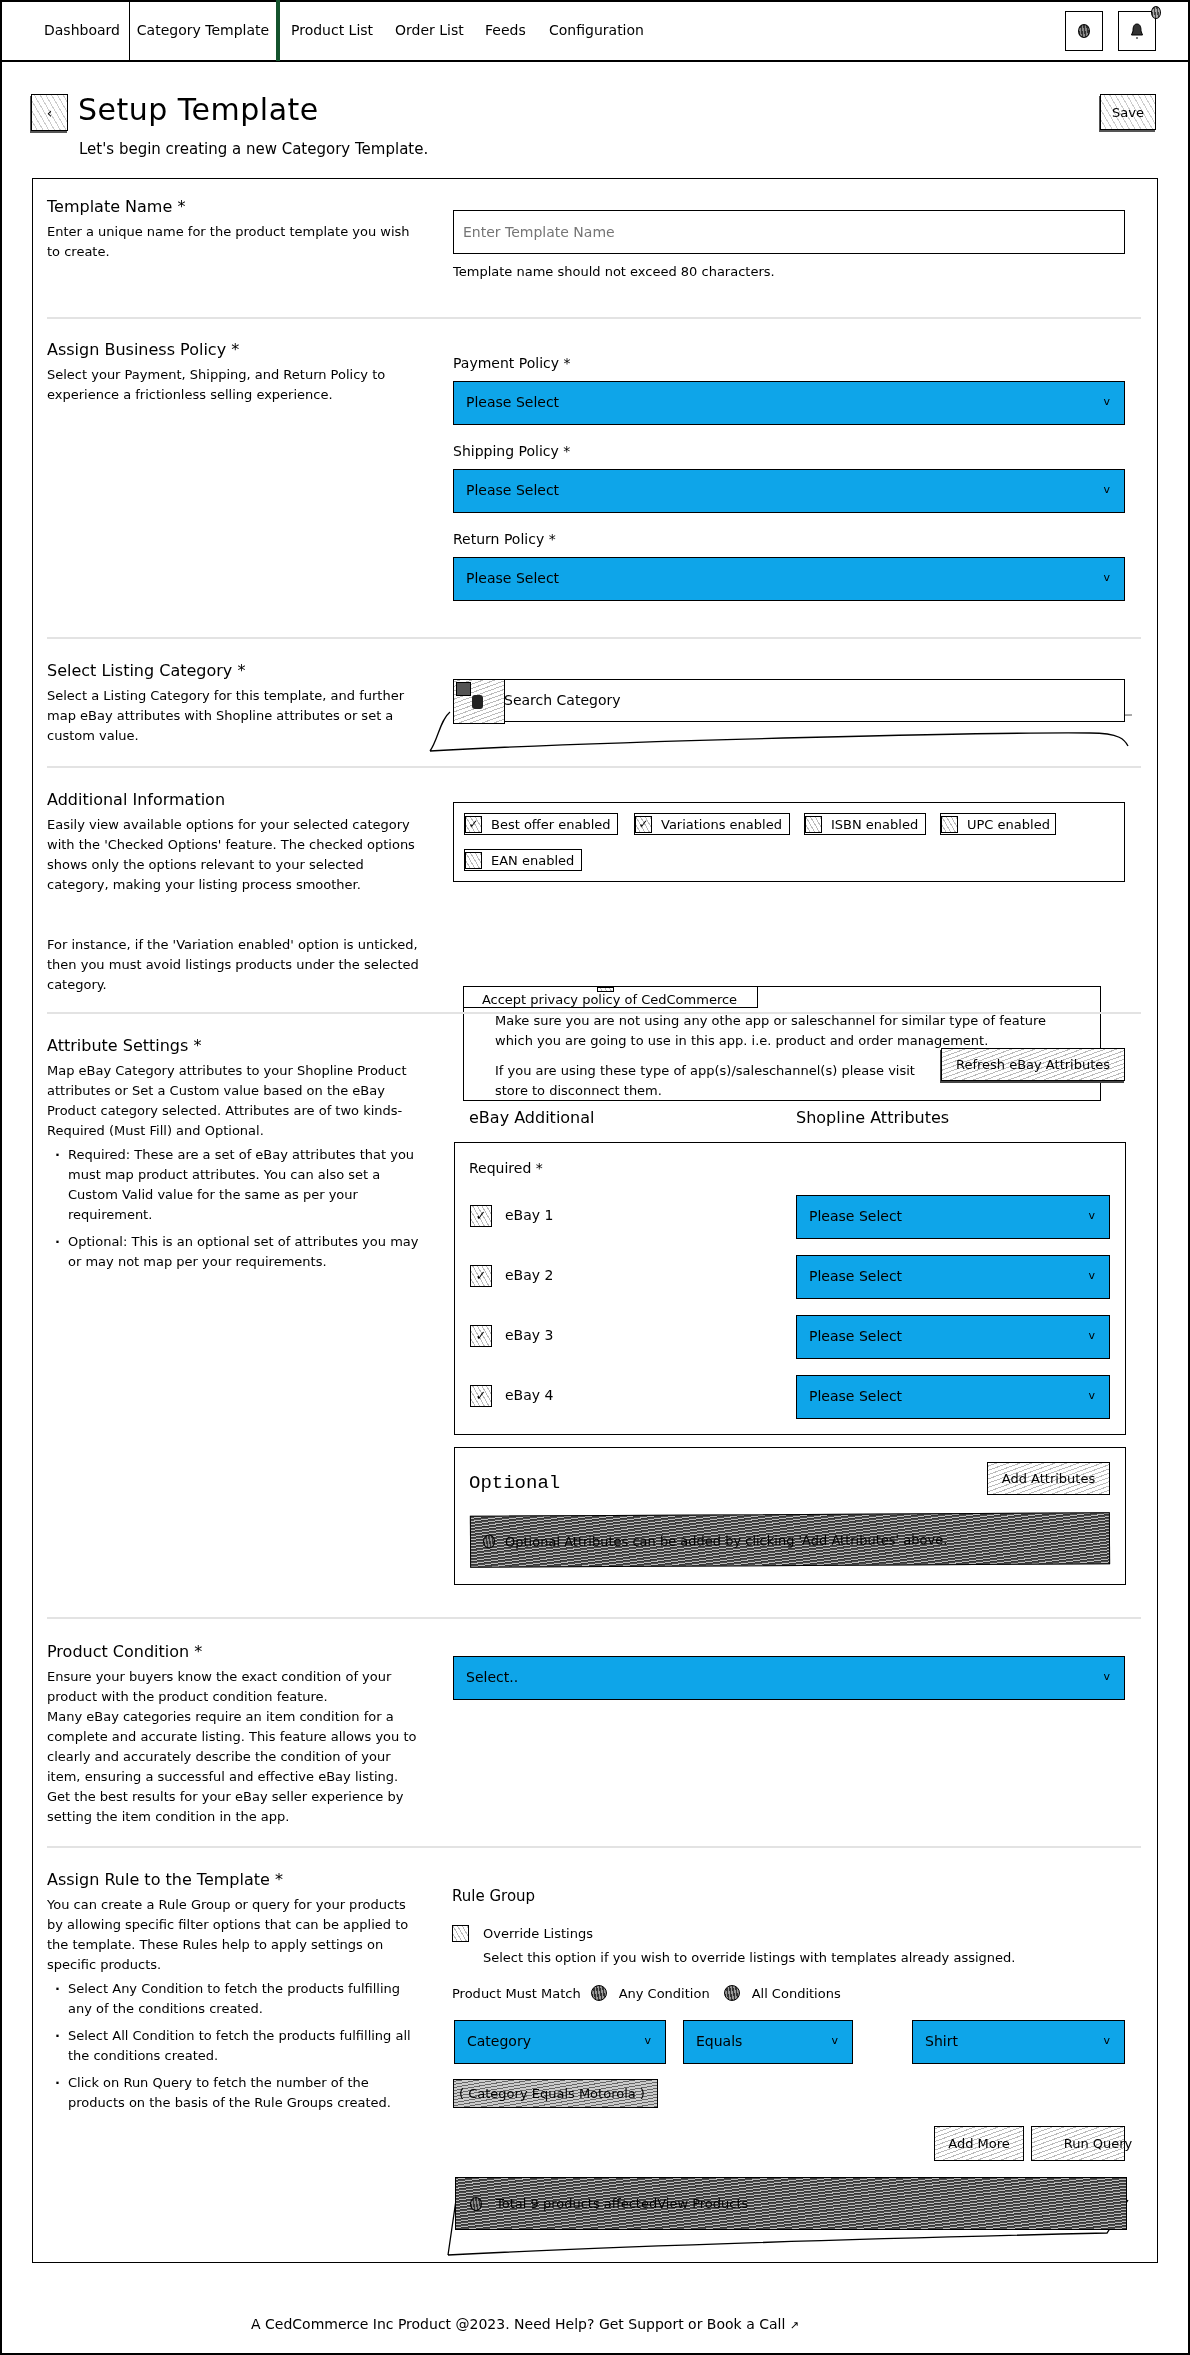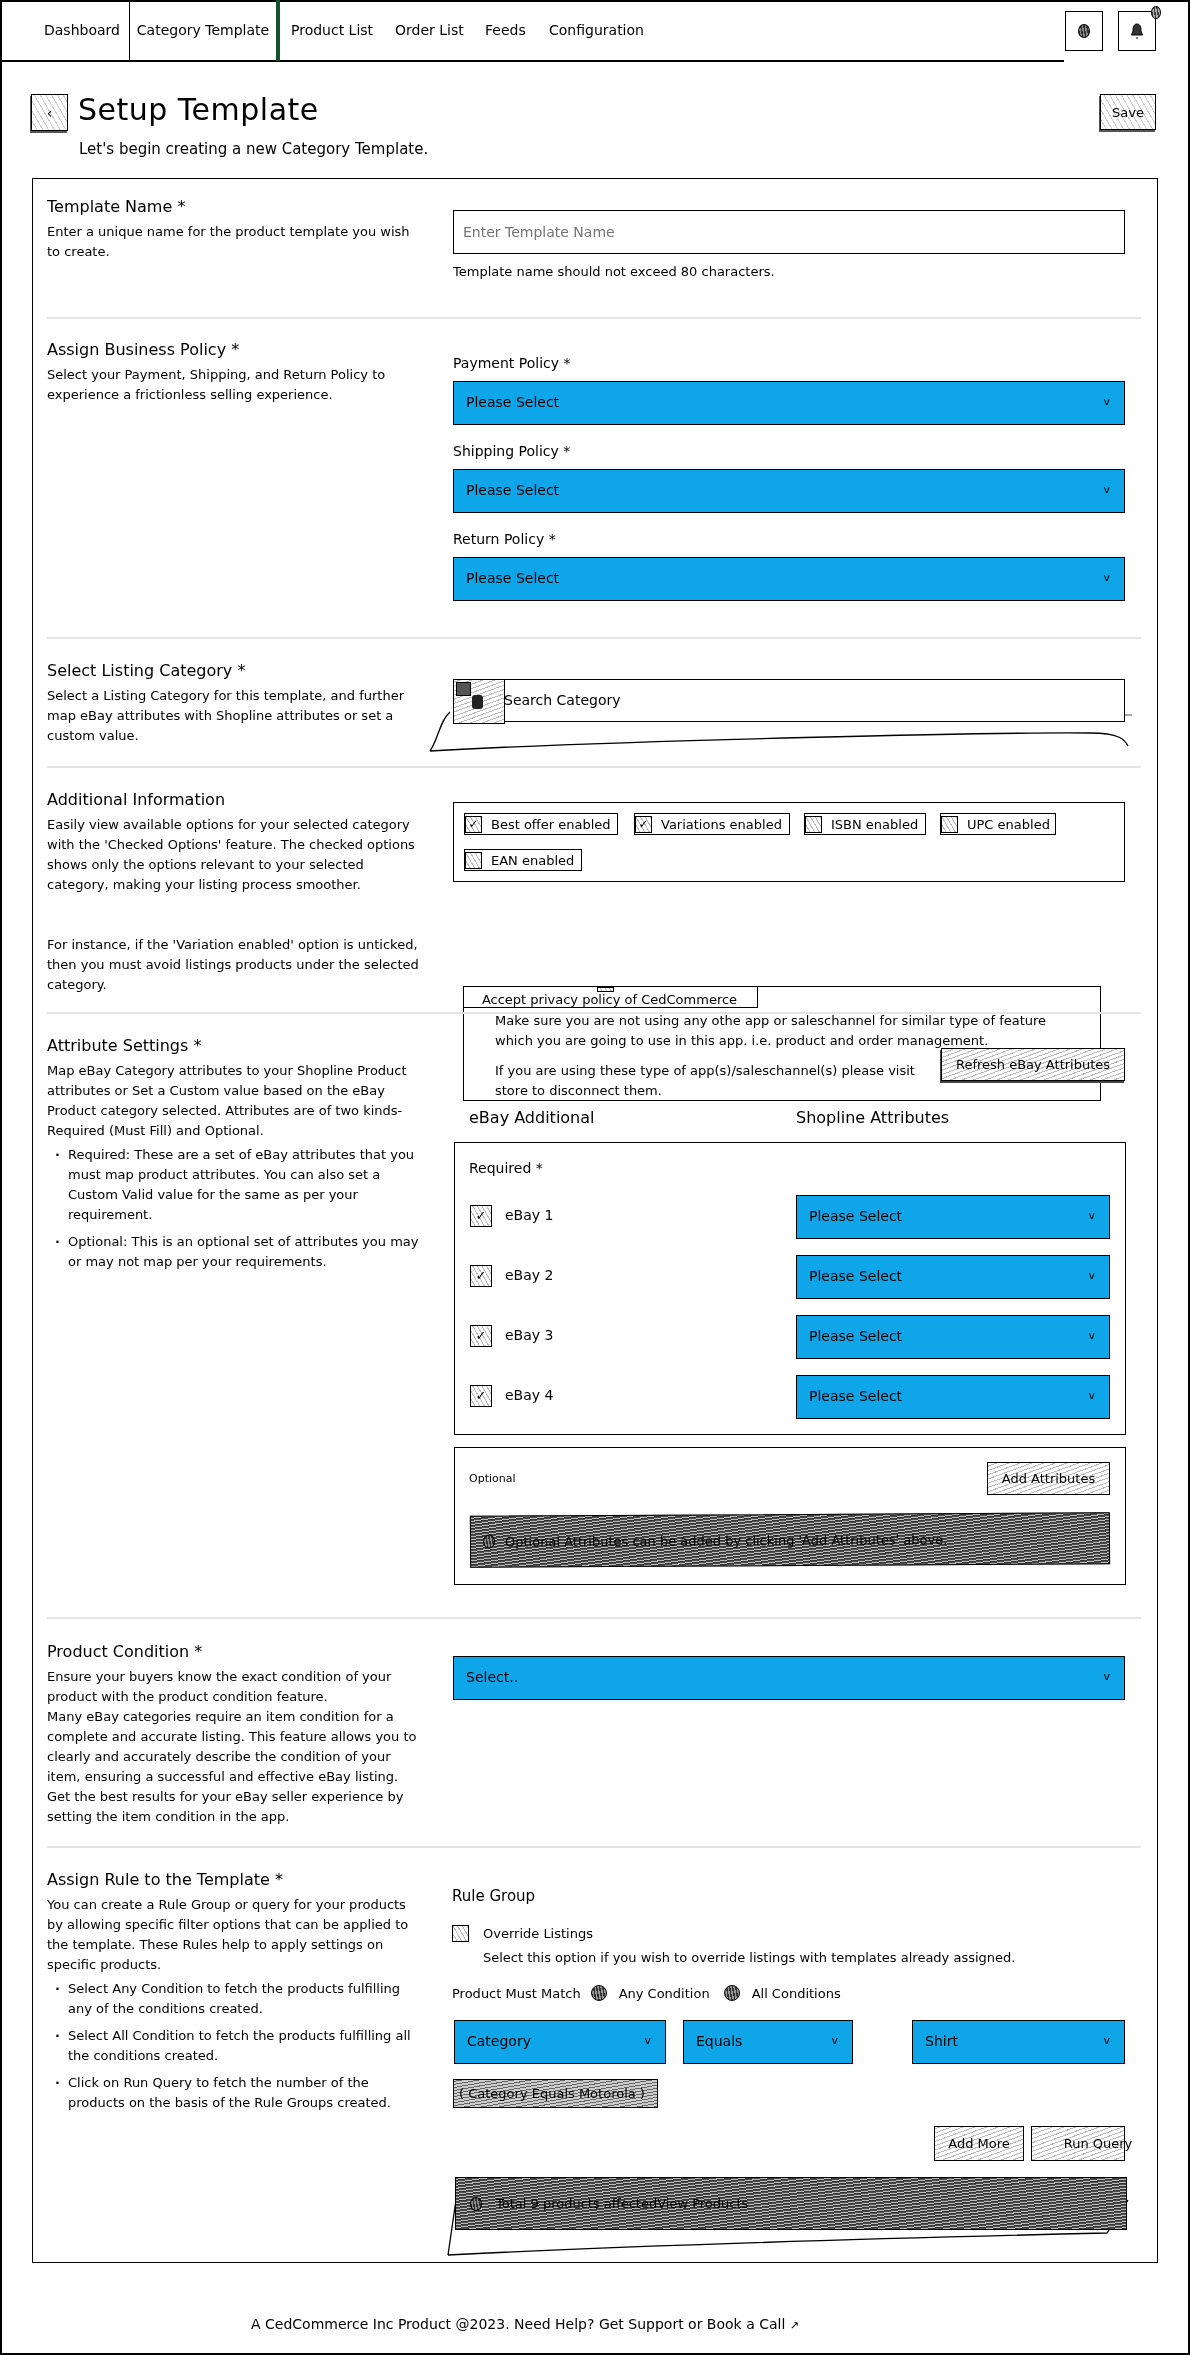--- a/index.html
+++ b/index.html
@@ -10,21 +10,21 @@
     font-size: 13px;
     position: relative;
     overflow: hidden;
   }
   .frame {
     position: absolute; left: 0; top: 0; width: 1190px; height: 2355px;
     border: 2px solid #000;
   }
   
   .topnav {
-    position: absolute; left: 0; top: 0; width: 1064px; height: 62px;
+    position: absolute; left: 0; top: 0; width: 1190px; height: 62px;
     border-bottom: 2px solid #000;
   }
   .nav-item {
     position: absolute; top: 0; height: 61px; line-height: 61px;
     font-size: 14px; white-space: nowrap; cursor: pointer;
   }
   .nav-item.active { border-left: 1px solid #000; border-right: 4px solid #14532d; text-align: center; }
   .icon-btn {
     position: absolute; top: 11px; width: 38px; height: 40px;
     border: 1.5px solid #000; display: flex; align-items: center; justify-content: center;
@@ -242,21 +242,21 @@
 <div class="select" style="left:796px;top:1315px;width:314px;">
   <span>Please Select</span><span class="chev">v</span>
 </div>
 <div class="attr-row-cb" style="top:1385px;">✓</div>
 <div class="attr-row-label" style="top:1387px;">eBay 4</div>
 <div class="select" style="left:796px;top:1375px;width:314px;">
   <span>Please Select</span><span class="chev">v</span>
 </div>
 
 <div style="position:absolute;left:454px;top:1447px;width:672px;height:138px;border:1.5px solid #000;"></div>
-<div style="position:absolute;left:469px;top:1472px;font-size:11px;">Optional</div>
+<div style="position:absolute;left:469px;top:1472px;font-size:19px;font-family:Liberation Mono, monospace;">Optional</div>
 <div class="btn-hatch light-scribble" style="left:987px;top:1462px;width:123px;height:33px;">Add Attributes</div>
 <div class="scribble" style="position:absolute;left:470px;top:1514px;width:640px;height:52px;border:1.5px solid #000;display:flex;align-items:center;padding-left:12px;font-size:13px;transform:rotate(-0.3deg);">
   <span class="hatch-dot" style="margin-right:10px;"></span>
   <span>Optional Attributes can be added by clicking 'Add Attributes' above.</span>
 </div>
 <div class="divider" style="top:1617px;"></div>
 
 <div class="sec-title" style="top:1642px;">Product Condition *</div>
 <div class="sec-desc" style="top:1667px;white-space:pre-line;">Ensure your buyers know the exact condition of your product with the product condition feature.
 Many eBay categories require an item condition for a complete and accurate listing. This feature allows you to clearly and accurately describe the condition of your item, ensuring a successful and effective eBay listing. Get the best results for your eBay seller experience by setting the item condition in the app.</div>

